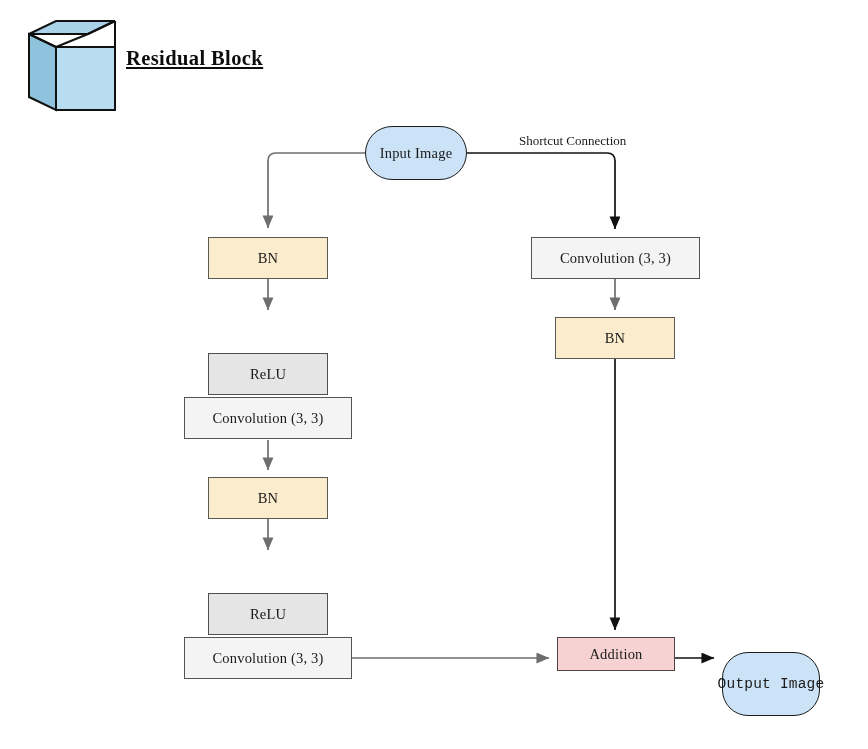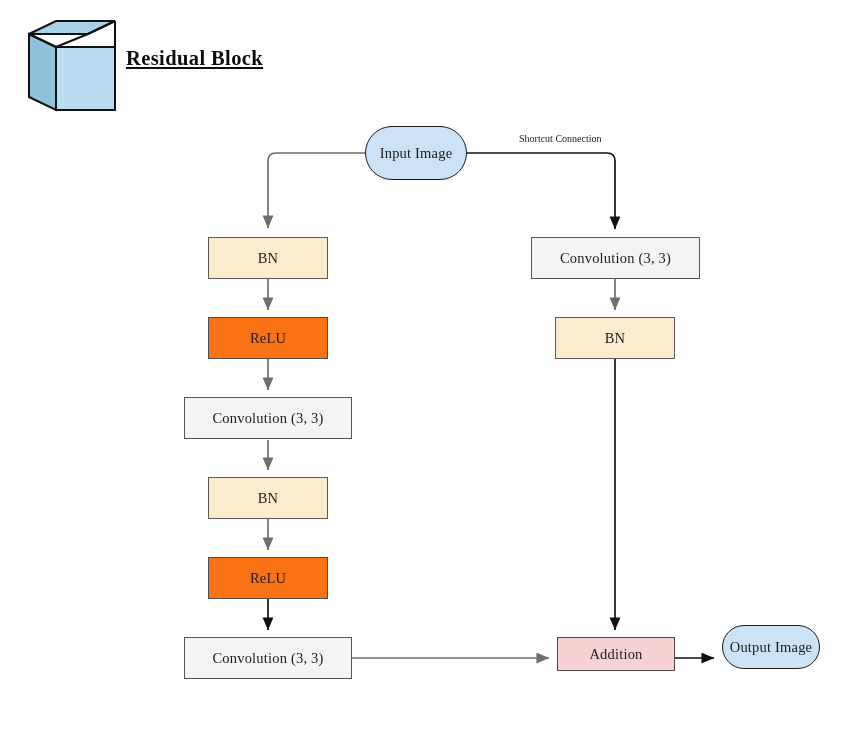--- a/index.html
+++ b/index.html
@@ -31,21 +31,21 @@
     font-family: "Liberation Serif", "DejaVu Serif", serif;
     font-size: 14.5px;
     color: #1a1a1a;
     letter-spacing: .2px;
     white-space: nowrap;
   }
   .boxnode {
     border: 1.4px solid #4a4a4a;
   }
   .box-yellow { background: #fbeccd; border-color: #5a5a52; }
-  .box-green  { background: #f97316; border-color: #4f4f4f; }
+  .box-green  { background: #e5e5e5; border-color: #4f4f4f; margin-top: 36px; }
   .box-gray   { background: #f4f4f4; border-color: #555555; text-align: right; }
   .box-pink   { background: #f6d2d2; border-color: #4d4443; }
   .stadium {
     background: #cbe2f7;
     border: 1.5px solid #1c1c1c;
   }
   .cube-wrap {
     position: absolute;
   }
   .title {
@@ -53,21 +53,21 @@
     font-family: "Liberation Serif", "DejaVu Serif", serif;
     font-weight: bold;
     font-size: 20.5px;
     color: #0d0d0d;
     letter-spacing: .4px;
     white-space: nowrap;
   }
   .edge-label {
     position: absolute;
     font-family: "Liberation Serif", "DejaVu Serif", serif;
-    font-size: 10px;
+    font-size: 13px;
     color: #1a1a1a;
     white-space: nowrap;
   }
 </style>
 </head>
 <body>
 
 <div id="canvas">
 
   <div class="cube-wrap" style="left:26px; top:18px; width:92px; height:96px;">
@@ -127,15 +127,15 @@
   <div class="node boxnode box-green" style="left:208px; top:557px; width:120px; height:42px;">ReLU</div>
 
   <div class="node boxnode box-gray" style="left:184px; top:637px; width:168px; height:42px;">Convolution (3, 3)</div>
 
   <div class="node boxnode box-gray" style="left:531px; top:237px; width:169px; height:42px;">Convolution (3, 3)</div>
 
   <div class="node boxnode box-yellow" style="left:555px; top:317px; width:120px; height:42px;">BN</div>
 
   <div class="node boxnode box-pink" style="left:557px; top:637px; width:118px; height:34px;">Addition</div>
 
-  <div class="node stadium" style="left:722px; top:625px; width:98px; height:44px; border-radius:26px;">Output Image</div>
+  <div class="node stadium" style="left:722px; top:652px; width:98px; height:64px; border-radius:26px;font-family:Liberation Mono, monospace;">Output Image</div>
 
 </div>
 
 </body></html>

